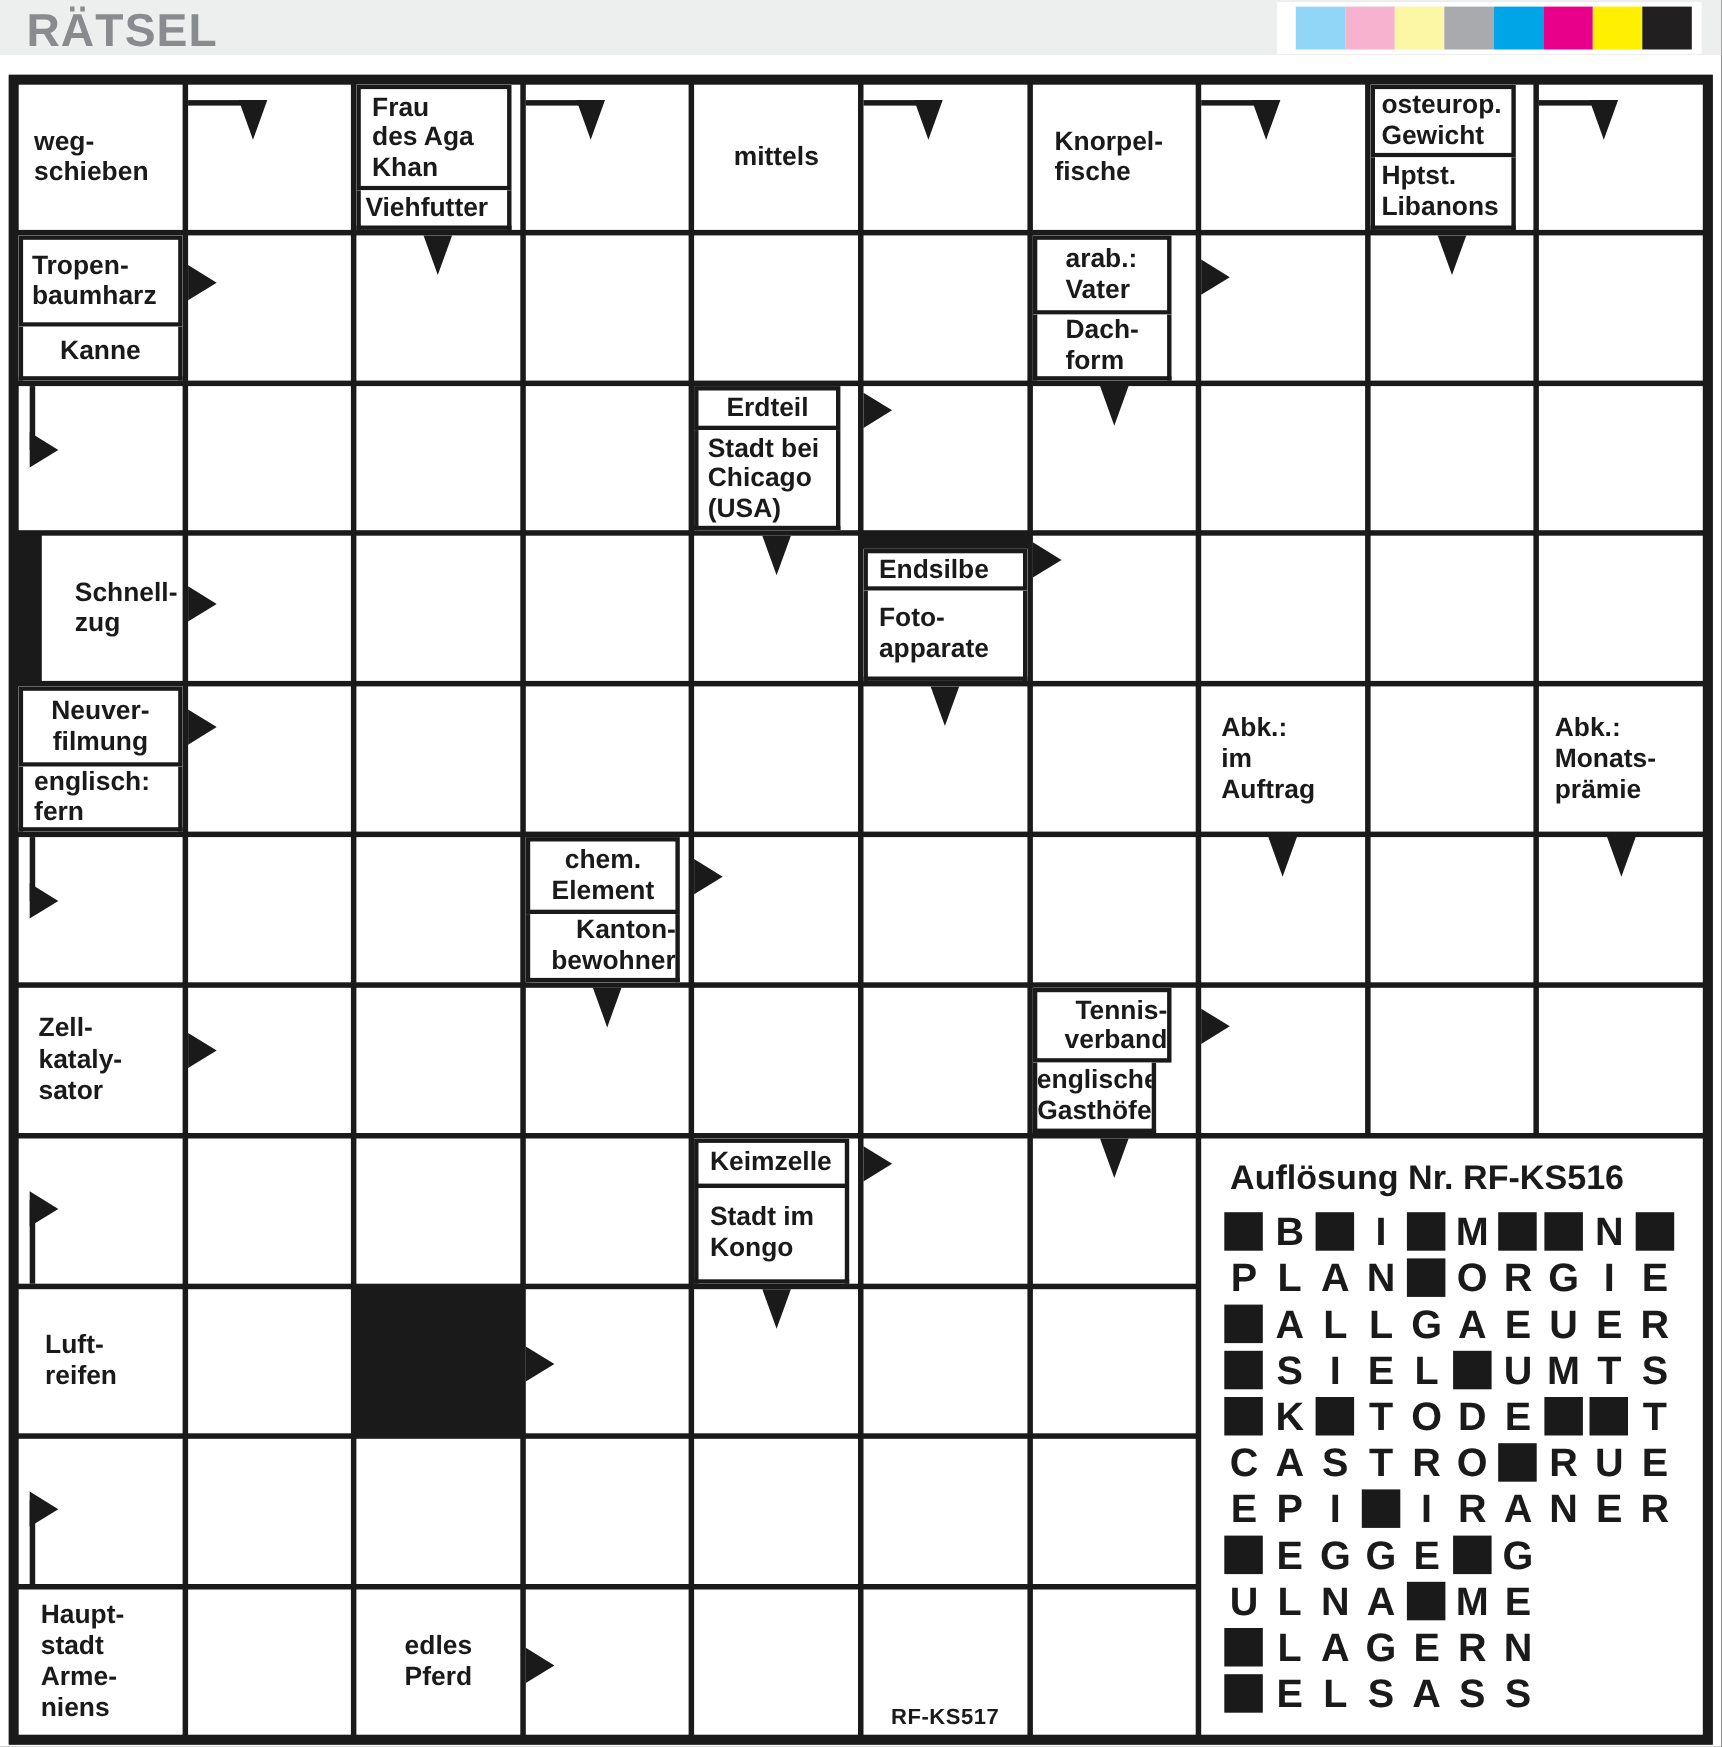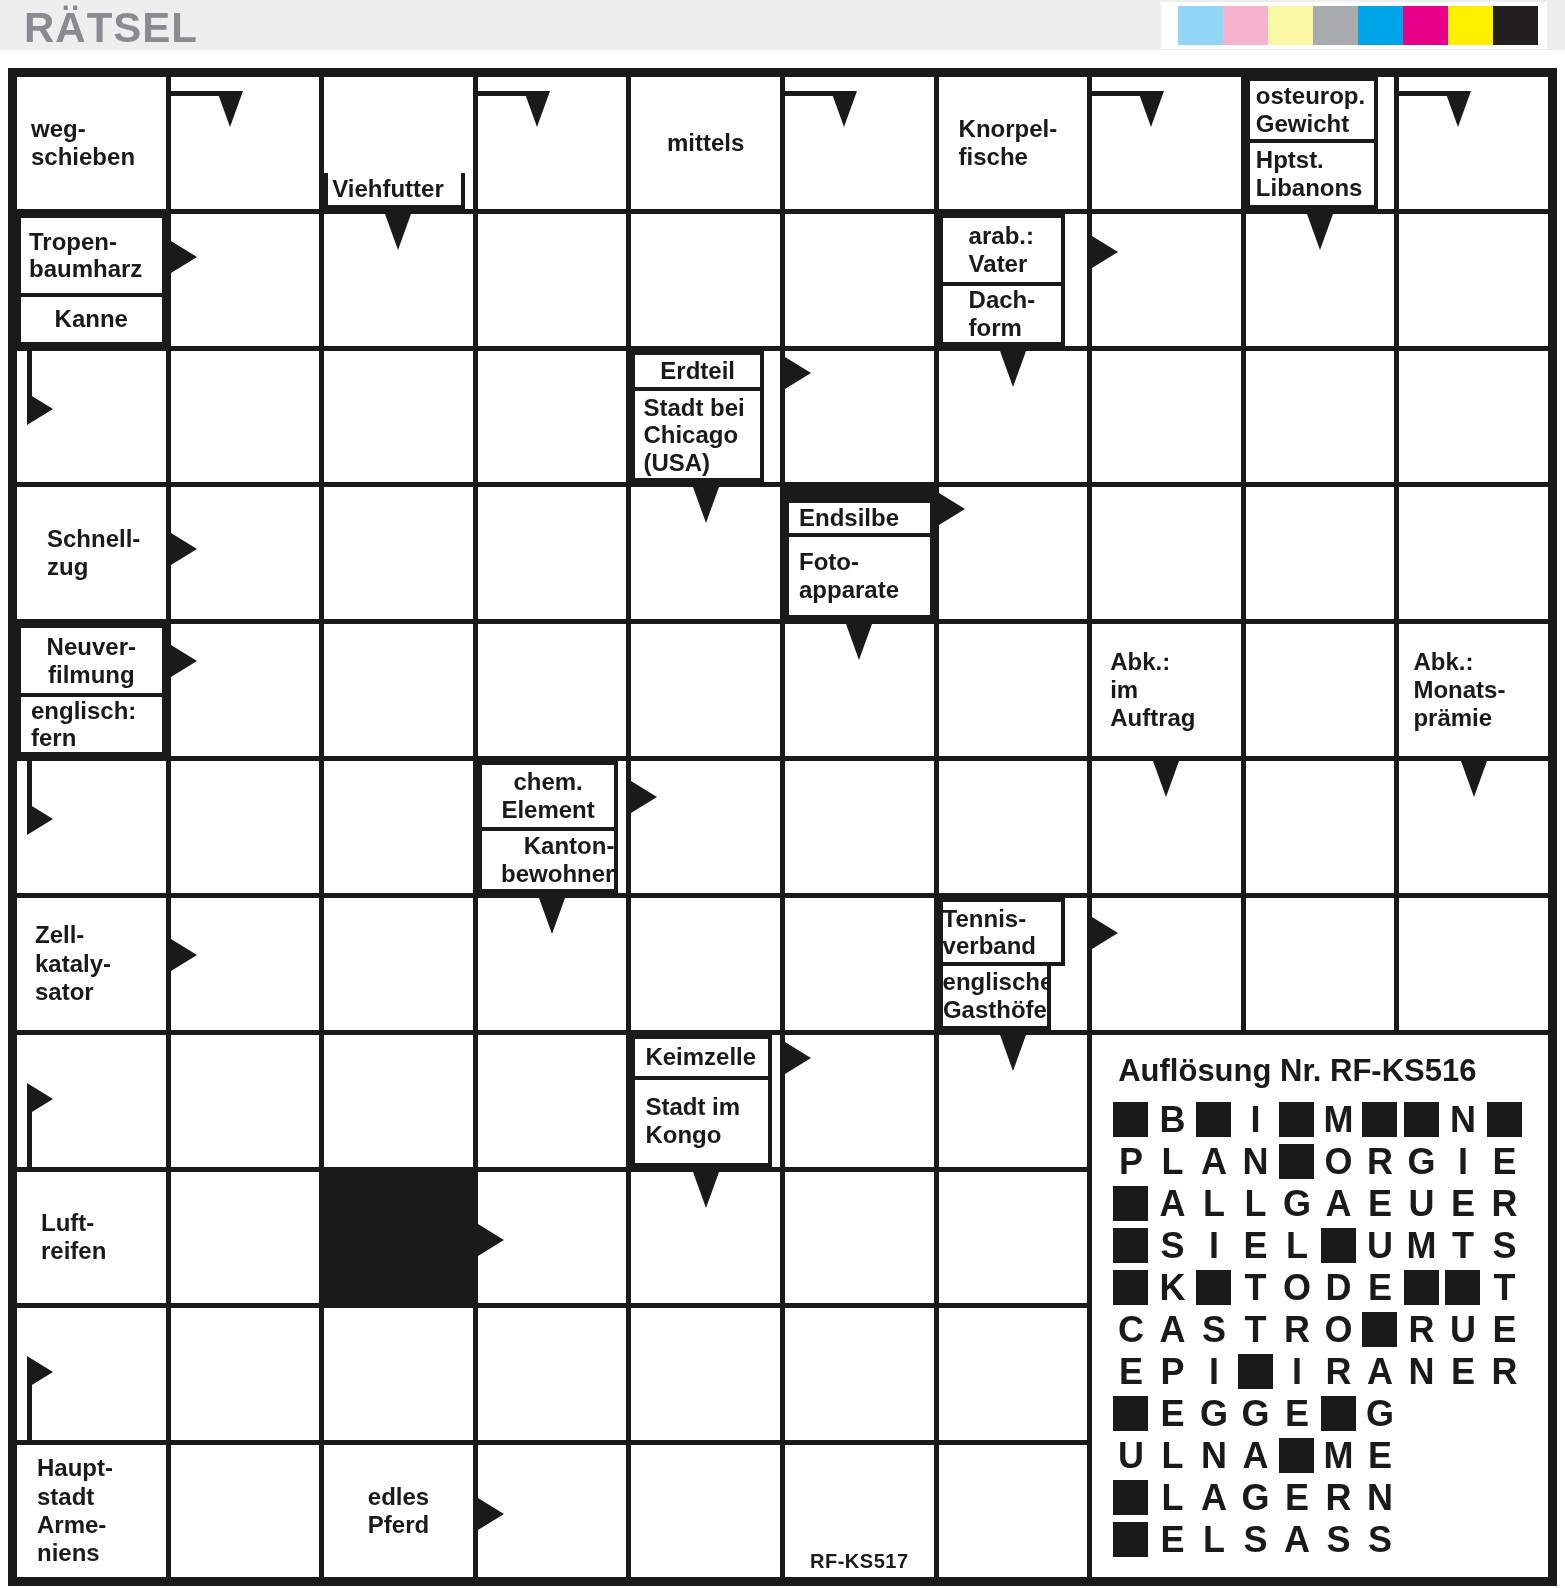--- a/index.html
+++ b/index.html
@@ -58,20 +58,23 @@
 <div class="grid">
     <div class="cell" style="grid-area: 1 / 1;">
       <div class="clue-full" style="padding-left: 14px;">weg-
 schieben</div>
     </div>
     <div class="cell" style="grid-area: 1 / 2;">
       <div class="stem-h" style="left: 0px; top: 14px; width: 62px;"></div>
       <div class="tri-d" style="left: 46px; top: 14px;"></div>
     </div>
     <div class="cell" style="grid-area: 1 / 3;">
+      <div class="clue-box" style="top: 0%; height: 73%; right: 8px; padding-left: 10px;">Frau
+des Aga
+Khan</div>
       <div class="clue-box" style="top: 73%; height: 27%; right: 8px; border-top: none; padding-left: 4px;">Viehfutter</div>
     </div>
     <div class="cell" style="grid-area: 1 / 4;">
       <div class="stem-h" style="left: 0px; top: 14px; width: 62px;"></div>
       <div class="tri-d" style="left: 46px; top: 14px;"></div>
     </div>
     <div class="cell" style="grid-area: 1 / 5;">
       <div class="clue-full" style="text-align: center;">mittels</div>
     </div>
     <div class="cell" style="grid-area: 1 / 6;">
@@ -138,21 +141,21 @@
     </div>
     <div class="cell" style="grid-area: 3 / 6;">
       <div class="tri-r" style="left: 0px; top: 6px;"></div>
     </div>
     <div class="cell" style="grid-area: 3 / 7;">
       <div class="tri-d" style="left: 50%; top: 0px; margin-left: -13px;"></div>
     </div>
     <div class="cell" style="grid-area: 3 / 8;"></div>
     <div class="cell" style="grid-area: 3 / 9;"></div>
     <div class="cell" style="grid-area: 3 / 10;"></div>
-    <div class="cell" style="grid-area: 4 / 1;">
+    <div class="cell" style="grid-area: 4 / 1; margin-left: 21px;">
       <div class="clue-full" style="padding-left: 30px;">Schnell-
 zug</div>
     </div>
     <div class="cell" style="grid-area: 4 / 2;">
       <div class="tri-r" style="left: 0px; top: 46px;"></div>
     </div>
     <div class="cell" style="grid-area: 4 / 3;"></div>
     <div class="cell" style="grid-area: 4 / 4;"></div>
     <div class="cell" style="grid-area: 4 / 5;">
       <div class="tri-d" style="left: 50%; top: 0px; margin-left: -13px;"></div>
@@ -227,21 +230,21 @@
     <div class="cell" style="grid-area: 7 / 2;">
       <div class="tri-r" style="left: 0px; top: 41px;"></div>
     </div>
     <div class="cell" style="grid-area: 7 / 3;"></div>
     <div class="cell" style="grid-area: 7 / 4;">
       <div class="tri-d" style="left: 50%; top: 0px; margin-left: -13px;"></div>
     </div>
     <div class="cell" style="grid-area: 7 / 5;"></div>
     <div class="cell" style="grid-area: 7 / 6;"></div>
     <div class="cell" style="grid-area: 7 / 7;">
-      <div class="clue-box" style="top: 0%; height: 52%; right: 22px; text-align: left;">Tennis-
+      <div class="clue-box" style="top: 0%; height: 52%; right: 22px; text-align: right;">Tennis-
 verband</div>
       <div class="clue-box" style="top: 52%; height: 48%; right: 36px; border-top: none; text-align: center;">englische
 Gasthöfe</div>
     </div>
     <div class="cell" style="grid-area: 7 / 8;">
       <div class="tri-r" style="left: 0px; top: 19px;"></div>
     </div>
     <div class="cell" style="grid-area: 7 / 9;"></div>
     <div class="cell" style="grid-area: 7 / 10;"></div>
     <div class="cell" style="grid-area: 8 / 1;">

